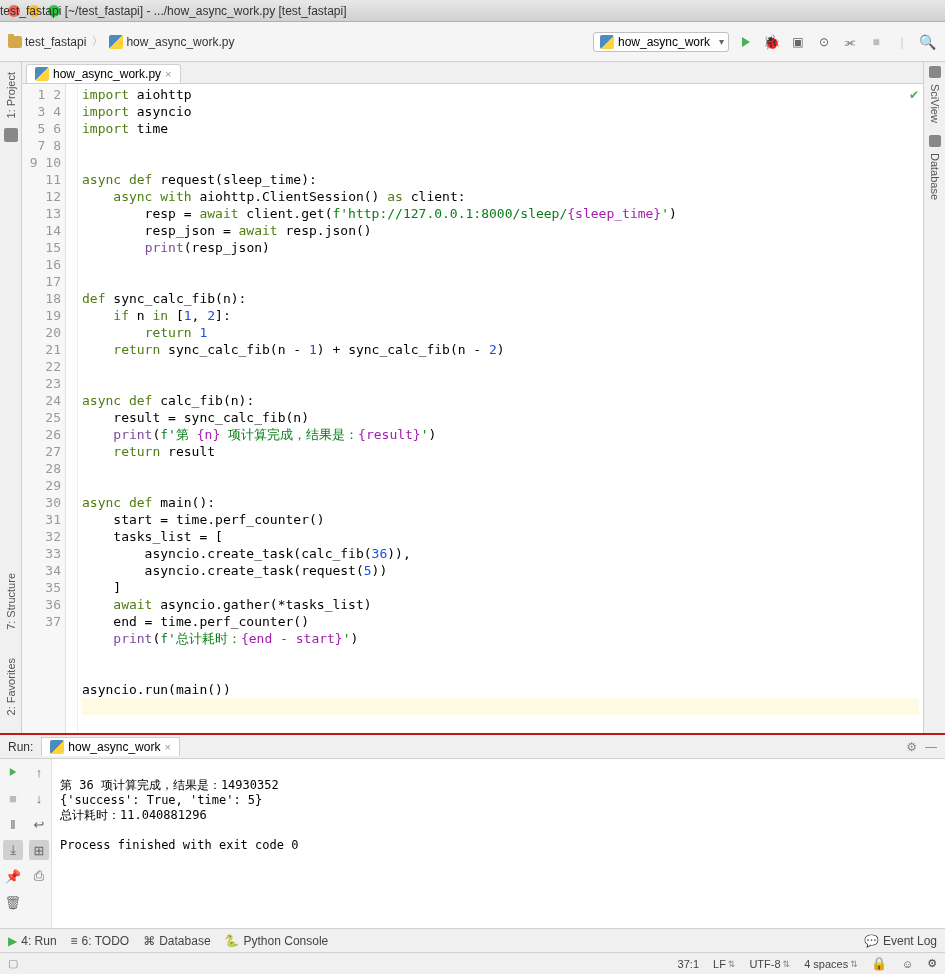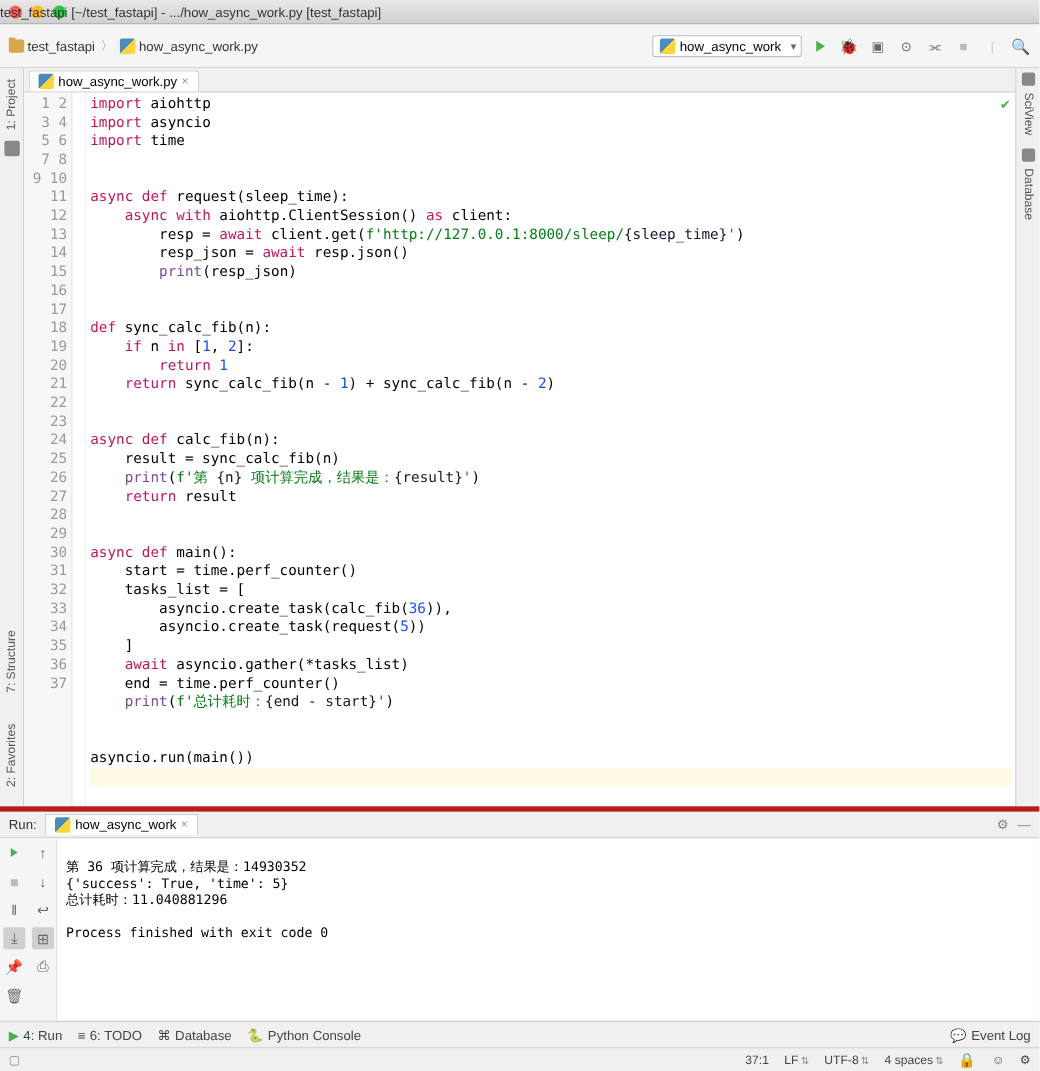--- a/index.html
+++ b/index.html
@@ -130,41 +130,41 @@
   flex:1;
   font-family:'Menlo','Consolas',monospace;
   font-size:13px;
   line-height:17px;
   padding:2px 4px;
   white-space:pre;
   overflow:auto;
   color:#000;
   position:relative;
 }
-.kw { color:#be185d; }
+.kw { color:#4d7c0f; }
 .def { color:#7a4a9b; }
 .fn { color:#000; }
 .str { color:#067d17; }
 .num { color:#1750eb; }
-.cn { color:#0f172a; }
+.cn { color:#a21caf; }
 .hl-line { background:#fffae3; display:inline-block; width:100%; }
 .right-rail {
   width:22px;
   background:#f0f0f0;
   border-left:1px solid #d0d0d0;
   display:flex;
   flex-direction:column;
   align-items:center;
   padding-top:4px;
 }
 .right-rail .rail-tab { transform: none; }
 .check-mark { color:#4caf50; font-size:12px; position:absolute; top:4px; right:4px; }
 .run-panel {
   height: 195px;
-  border-top:5px solid #b91c1c;
+  border-top:2px solid #b91c1c;
   display:flex;
   flex-direction:column;
   background:#fff;
 }
 .run-header {
   height:24px;
   background:#f0f0f0;
   border-bottom:1px solid #d0d0d0;
   display:flex;
   align-items:center;

